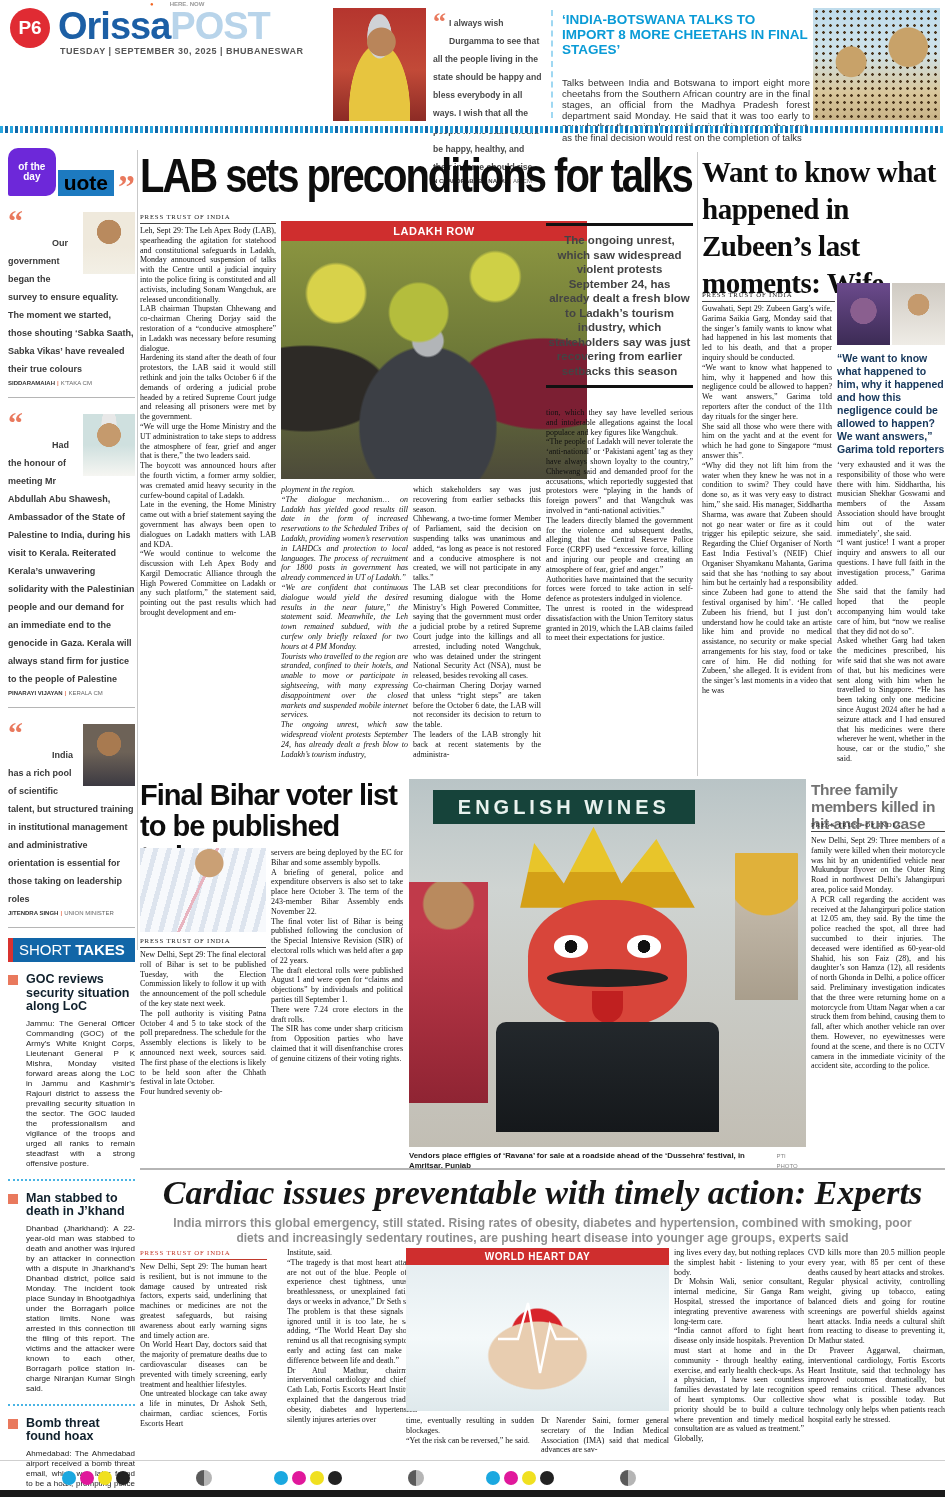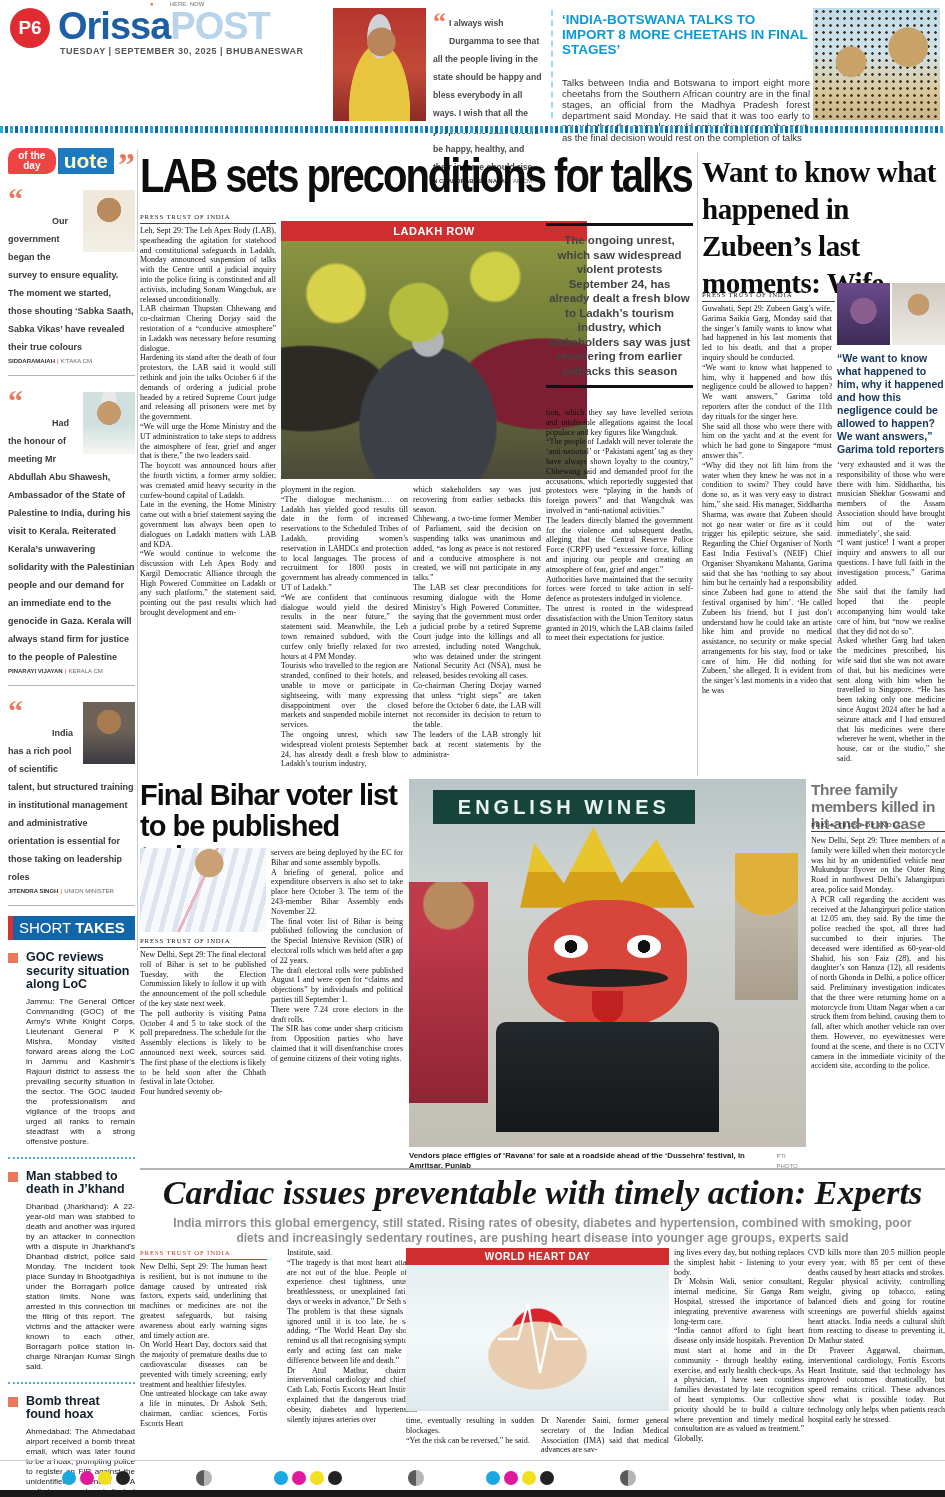--- a/index.html
+++ b/index.html
@@ -38,23 +38,23 @@
       radial-gradient(circle at 30% 48%,#c8a269 14%,rgba(0,0,0,0) 15%),
       radial-gradient(circle at 75% 35%,#c8a269 16%,rgba(0,0,0,0) 17%),
       radial-gradient(#4a351c 1px,rgba(0,0,0,0) 1.6px) 0 0/7px 7px,
       linear-gradient(180deg,#bfdcec 0%,#cfe3ea 40%,#d9c79c 75%,#c9b488 100%);}
   .bluedash{left:0;top:126px;width:945px;height:7px;
     background:repeating-linear-gradient(90deg,#29a8e0 0 3px,#fff 3px 5px,#1266a7 5px 8px,#fff 8px 10px);}
   
   .rail{left:8px;top:140px;width:127px;height:1352px;}
   .railrule{left:137px;top:150px;width:1px;height:800px;background:#c9c9c9;}
   .qotd-head{display:flex;align-items:flex-end;margin-top:8px;}
-  .qbubble{background:#ef4444;color:#fff;border-radius:10px 10px 10px 2px;padding:3px 6px;
+  .qbubble{background:#6d28d9;color:#fff;border-radius:10px 10px 10px 2px;padding:14px 6px;
            font:bold 10px/10px "Liberation Sans",sans-serif;text-align:center;}
-  .qbar{background:#1d7ac0;color:#fef9c3;font:bold 21px/26px "Liberation Sans",sans-serif;padding:0 6px;margin-left:2px;}
+  .qbar{background:#1d7ac0;color:#000000;font:bold 21px/26px "Liberation Sans",sans-serif;padding:0 6px;margin-left:2px;}
   .qotd-mark{font:bold 34px/18px "Liberation Serif",serif;color:#e9795d;margin-left:4px;}
   .qitem{margin-top:14px;padding-bottom:10px;border-bottom:1px solid #b5b5b5;}
   .qitem:last-of-type{border-bottom:none;}
   .portrait{float:right;width:52px;height:62px;margin:2px 0 3px 5px;}
   .po1{background:radial-gradient(circle at 50% 32%,#b98a5e 24%,rgba(0,0,0,0) 25%),
        linear-gradient(180deg,#efe9dc 55%,#f3f0e6 100%);}
   .po2{background:radial-gradient(circle at 50% 34%,#c59a6d 24%,rgba(0,0,0,0) 25%),
        radial-gradient(ellipse at 50% 16%,#e8e8e8 20%,rgba(0,0,0,0) 21%),
        linear-gradient(180deg,#cfe0df 50%,#f6f6f2 100%);}
   .po3{background:radial-gradient(circle at 50% 32%,#a87a50 24%,rgba(0,0,0,0) 25%),
@@ -238,21 +238,21 @@
 LAB chairman Thupstan Chhewang and co-chairman Chering Dorjay said the restoration of a “conducive atmosphere” in Ladakh was necessary before resuming dialogue.
 Hardening its stand after the death of four protestors, the LAB said it would still rethink and join the talks October 6 if the demands of ordering a judicial probe headed by a retired Supreme Court judge and releasing all prisoners were met by the government.
 “We will urge the Home Ministry and the UT administration to take steps to address the atmosphere of fear, grief and anger that is there,” the two leaders said.
 The boycott was announced hours after the fourth victim, a former army soldier, was cremated amid heavy security in the curfew-bound capital of Ladakh.
 Late in the evening, the Home Ministry came out with a brief statement saying the government has always been open to dialogues on Ladakh matters with LAB and KDA.
 “We would continue to welcome the discussion with Leh Apex Body and Kargil Democratic Alliance through the High Powered Committee on Ladakh or any such platform,” the statement said, pointing out the past results which had brought development and em-</div>
   <div class="abs" style="left:281px;top:221px;width:306px;">
     <div class="ptag">LADAKH ROW</div>
     <div class="ladakh-img"></div>
   </div>
-  <div class="abs body ov" style="left:281px;top:485px;width:127px;height:291px;">ployment in the region.
+  <div class="abs body ov" style="left:281px;top:485px;width:127px;height:291px;font-style:italic;">ployment in the region.
 “The dialogue mechanism… on Ladakh has yielded good results till date in the form of increased reservations to the Scheduled Tribes of Ladakh, providing women’s reservation in LAHDCs and protection to local languages. The process of recruitment for 1800 posts in government has already commenced in UT of Ladakh.”
 “We are confident that continuous dialogue would yield the desired results in the near future,” the statement said. Meanwhile, the Leh town remained subdued, with the curfew only briefly relaxed for two hours at 4 PM Monday.
 Tourists who travelled to the region are stranded, confined to their hotels, and unable to move or participate in sightseeing, with many expressing disappointment over the closed markets and suspended mobile internet services.
 The ongoing unrest, which saw widespread violent protests September 24, has already dealt a fresh blow to Ladakh’s tourism industry,</div>
   <div class="abs body ov" style="left:413px;top:485px;width:128px;height:291px;">which stakeholders say was just recovering from earlier setbacks this season.
 Chhewang, a two-time former Member of Parliament, said the decision on suspending talks was unanimous and added, “as long as peace is not restored and a conducive atmosphere is not created, we will not participate in any talks.”
 The LAB set clear preconditions for resuming dialogue with the Home Ministry’s High Powered Committee, saying that the government must order a judicial probe by a retired Supreme Court judge into the killings and all arrested, including noted Wangchuk, who was detained under the stringent National Security Act (NSA), must be released, besides revoking all cases.
 Co-chairman Chering Dorjay warned that unless “right steps” are taken before the October 6 date, the LAB will not reconsider its decision to return to the table.
 The leaders of the LAB strongly hit back at recent statements by the administra-</div>
   <div class="abs" style="left:546px;top:223px;width:147px;">

